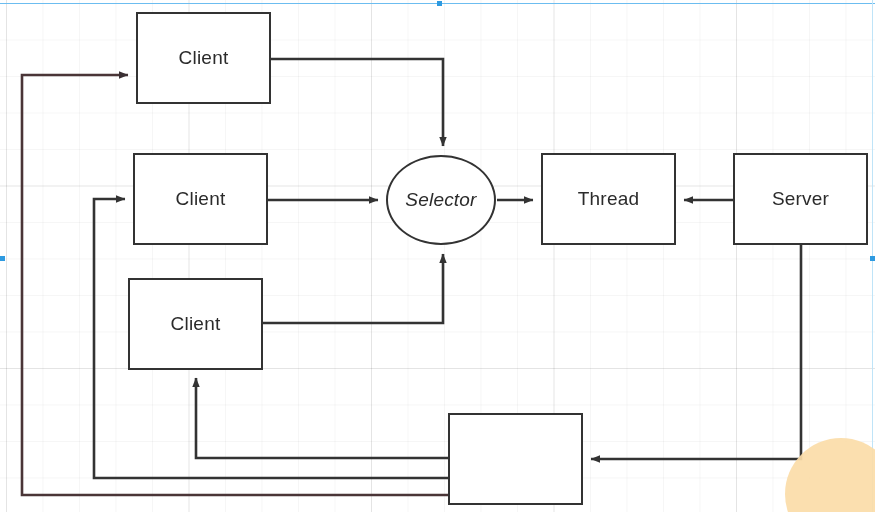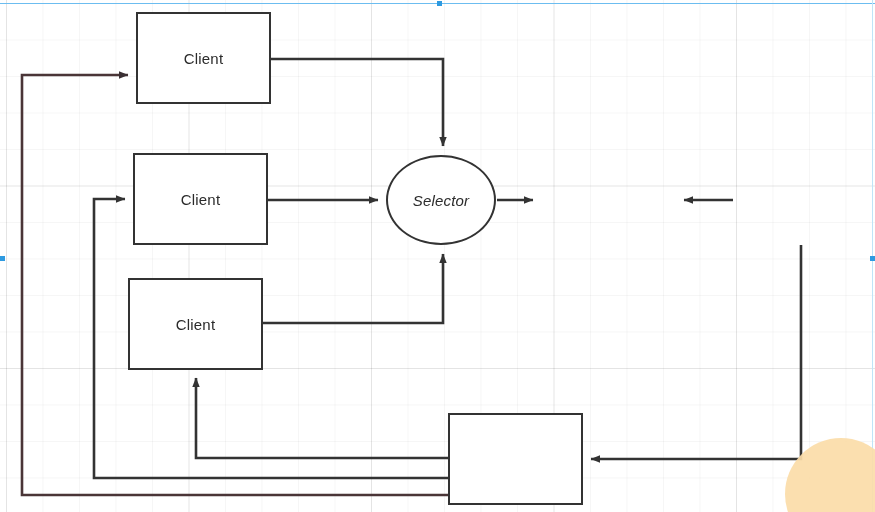--- a/index.html
+++ b/index.html
@@ -39,21 +39,21 @@
   }
   .node {
     position: absolute;
     box-sizing: border-box;
     display: flex;
     align-items: center;
     justify-content: center;
     background: #ffffff;
     border: 2.5px solid #333333;
     color: #2b2b2b;
-    font-size: 15px;
+    font-size: 19px;
     letter-spacing: 0.2px;
     user-select: none;
   }
   .node.ellipse {
     border-radius: 50%;
     font-style: italic;
   }
   .node-label {
     pointer-events: none;
     white-space: nowrap;
@@ -137,21 +137,27 @@
   </div>
 
   <div class="node" style="left:128px; top:278px; width:135px; height:92px;">
     <span class="node-label">Client</span>
   </div>
 
   <div class="node ellipse" style="left:386px; top:155px; width:110px; height:90px;">
     <span class="node-label">Selector</span>
   </div>
 
+  <div class="node" style="left:541px; top:153px; width:135px; height:92px;">
+    <span class="node-label">Thread</span>
+  </div>
 
+  <div class="node" style="left:733px; top:153px; width:135px; height:92px;">
+    <span class="node-label">Server</span>
+  </div>
 
   <div class="node" style="left:448px; top:413px; width:135px; height:92px;">
     <span class="node-label"></span>
   </div>
 
   <div class="sel-guide-h" style="top:3px;"></div>
   <div class="sel-handle" style="left:437px; top:1px;"></div>
   <div class="sel-guide-v" style="left:872px;"></div>
   <div class="sel-handle" style="left:0px; top:256px;"></div>
   <div class="sel-handle" style="left:870px; top:256px;"></div>

